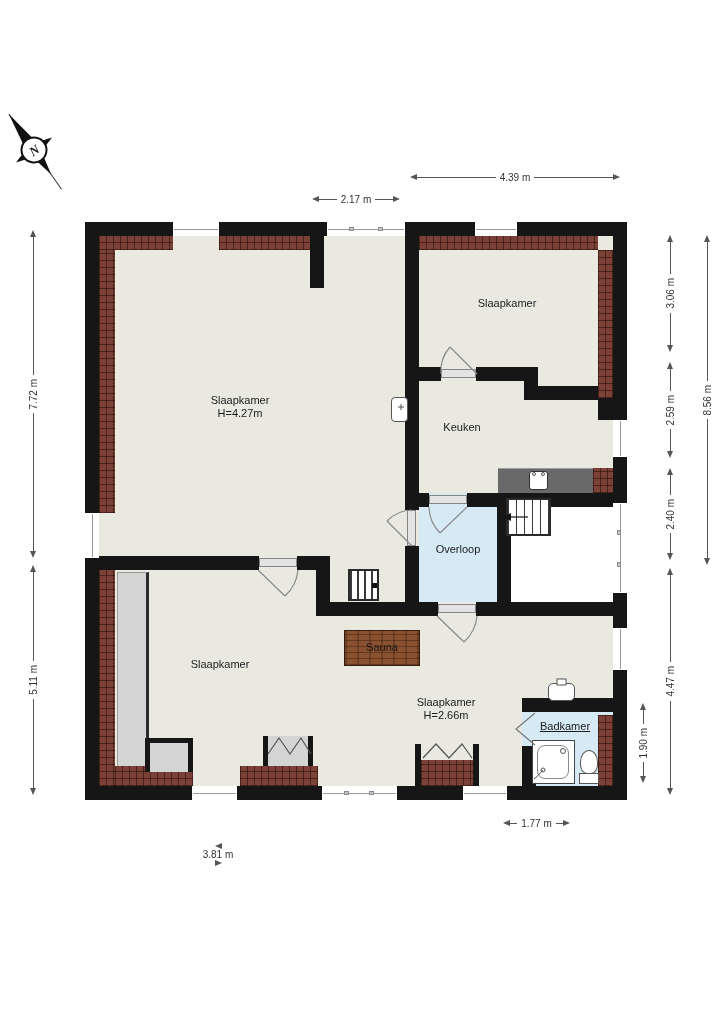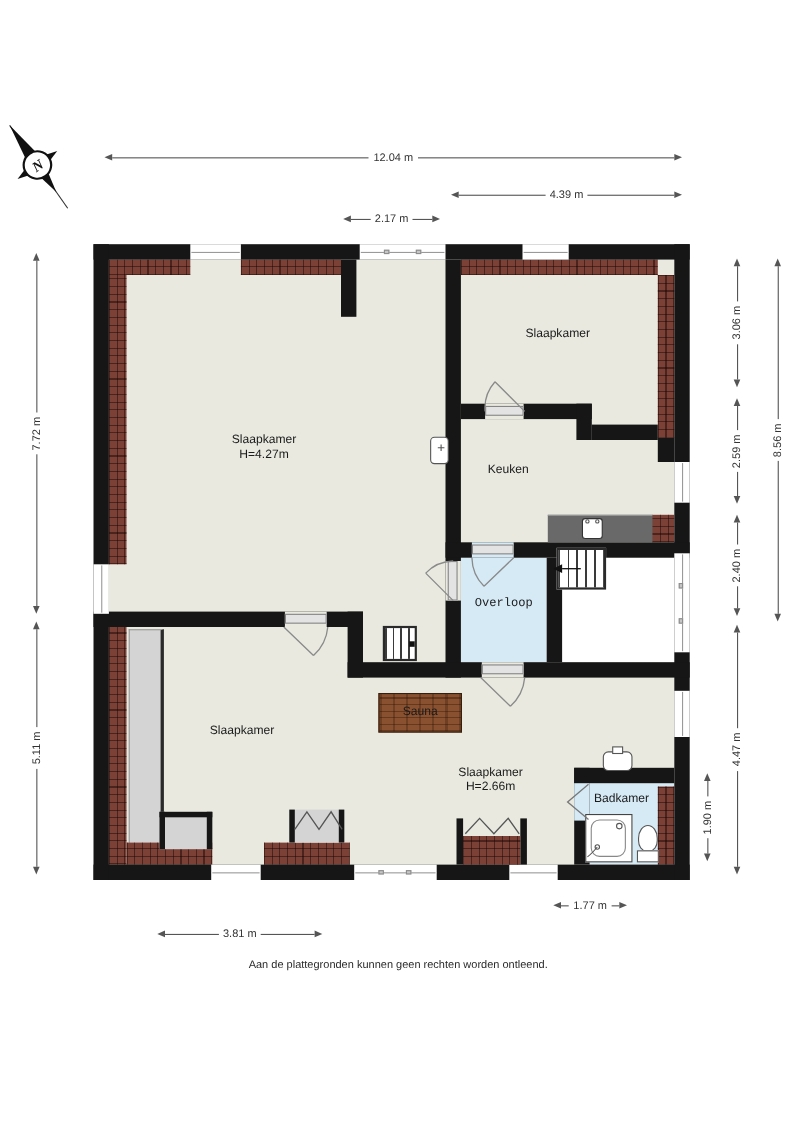--- a/index.html
+++ b/index.html
@@ -170,44 +170,37 @@
   <div class="roomlab" style="left:240px;top:394px;">
     <div>Slaapkamer</div>
       <div>H=4.27m</div>
   </div>
   <div class="roomlab" style="left:507px;top:297px;">
     <div>Slaapkamer</div>
   </div>
   <div class="roomlab" style="left:462px;top:421px;">
     <div>Keuken</div>
   </div>
-  <div class="roomlab" style="left:458px;top:543px;font-family:Liberation Mono, monospace;">
+  <div class="roomlab" style="left:458px;top:543px;">
     <div>Overloop</div>
   </div>
   <div class="roomlab" style="left:220px;top:658px;">
     <div>Slaapkamer</div>
   </div>
   <div class="roomlab" style="left:446px;top:696px;">
     <div>Slaapkamer</div>
       <div>H=2.66m</div>
   </div>
-  <div class="roomlab" style="left:565px;top:720px;">
+  <div class="roomlab" style="left:565px;top:720px;text-decoration:underline;">
     <div>Badkamer</div>
   </div>
   <div class="roomlab" style="left:382px;top:641px;">
     <div>Sauna</div>
   </div>
 
-  <div class="dim h" style="left:95px;top:137px;width:525px;">
-    <i class="a1"></i>
-      <span class="ln"></span>
-      <b>12.04 m</b>
-      <span class="ln"></span>
-      <i class="a2"></i>
-  </div>
   <div class="dim h" style="left:410px;top:171px;width:210px;">
     <i class="a1"></i>
       <span class="ln"></span>
       <b>4.39 m</b>
       <span class="ln"></span>
       <i class="a2"></i>
   </div>
   <div class="dim h" style="left:312px;top:193px;width:88px;">
     <i class="a1"></i>
       <span class="ln"></span>
@@ -274,25 +267,24 @@
       <i class="a2"></i>
   </div>
 
   <div class="dim h" style="left:503px;top:817px;width:67px;">
     <i class="a1"></i>
       <span class="ln"></span>
       <b>1.77 m</b>
       <span class="ln"></span>
       <i class="a2"></i>
   </div>
-  <div class="dim h" style="left:143px;top:843px;width:150px;">
+  <div class="dim h" style="left:143px;top:843px;width:150px;flex-direction:column;">
     <i class="a1"></i>
       <span class="ln"></span>
       <b>3.81 m</b>
       <span class="ln"></span>
       <i class="a2"></i>
   </div>
 
   <div id="footer">
-    <div>Aan de plattegronden kunnen geen rechten worden ontleend.</div>
   </div>
 
 </div>
 
 </body></html>

